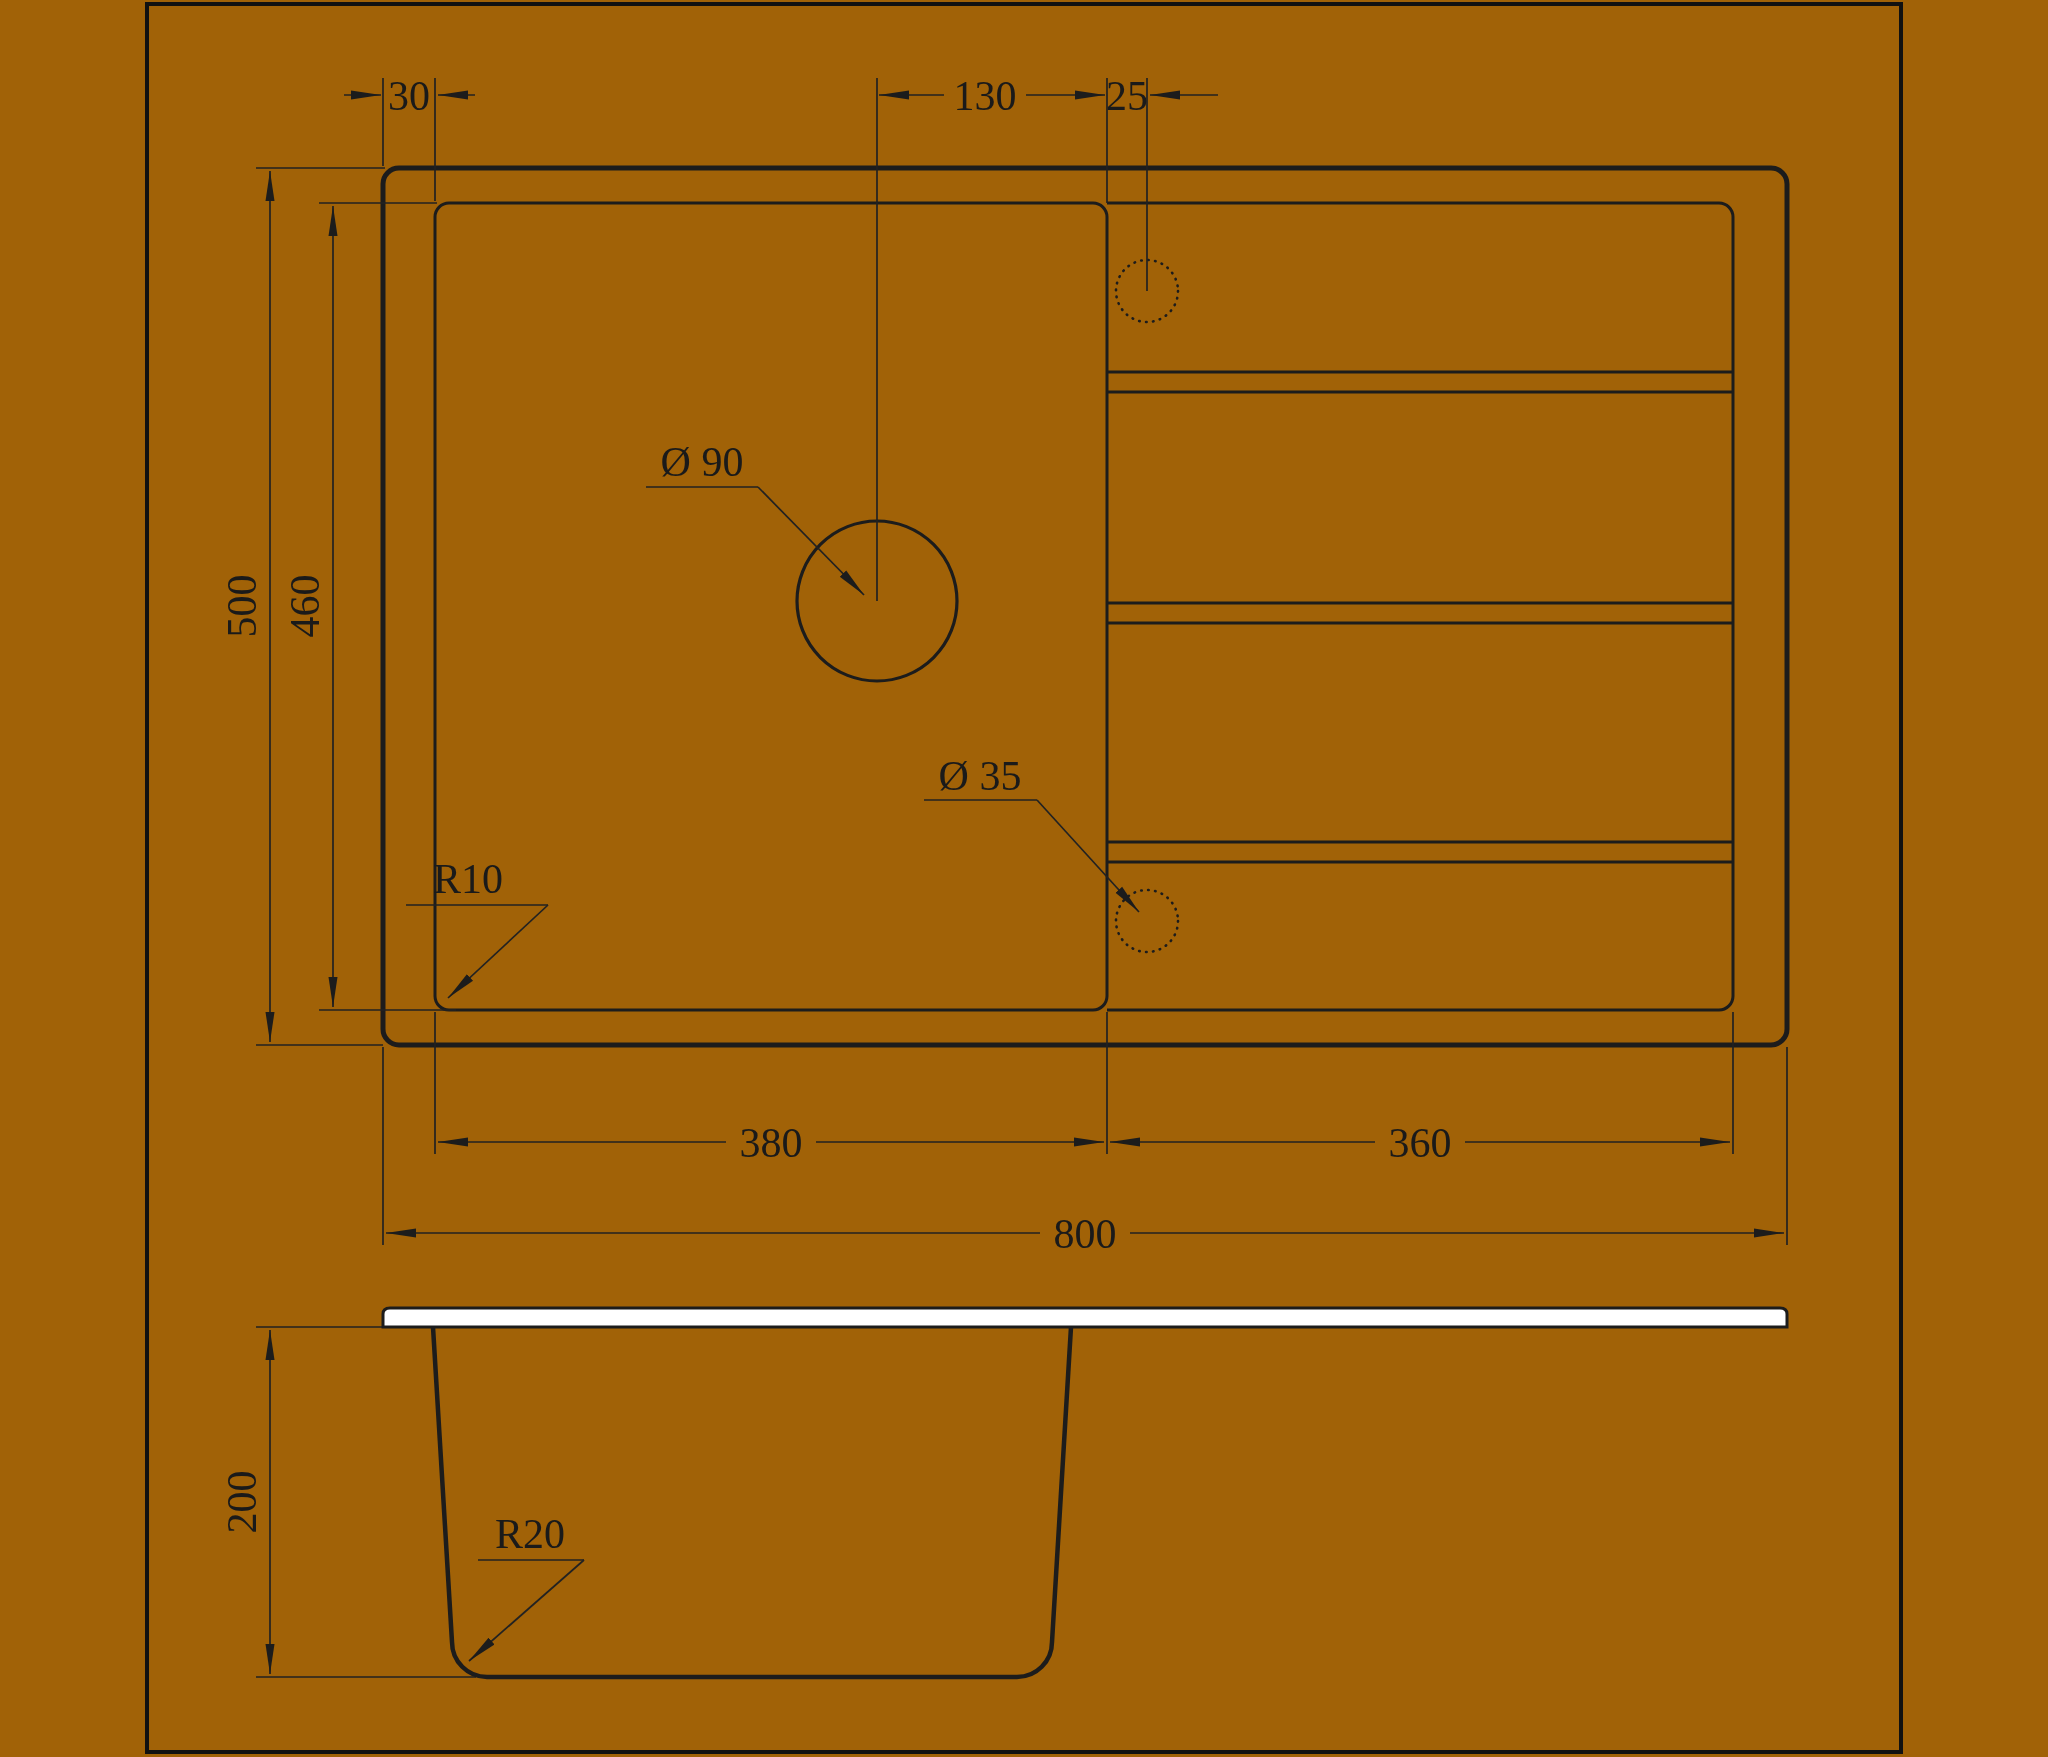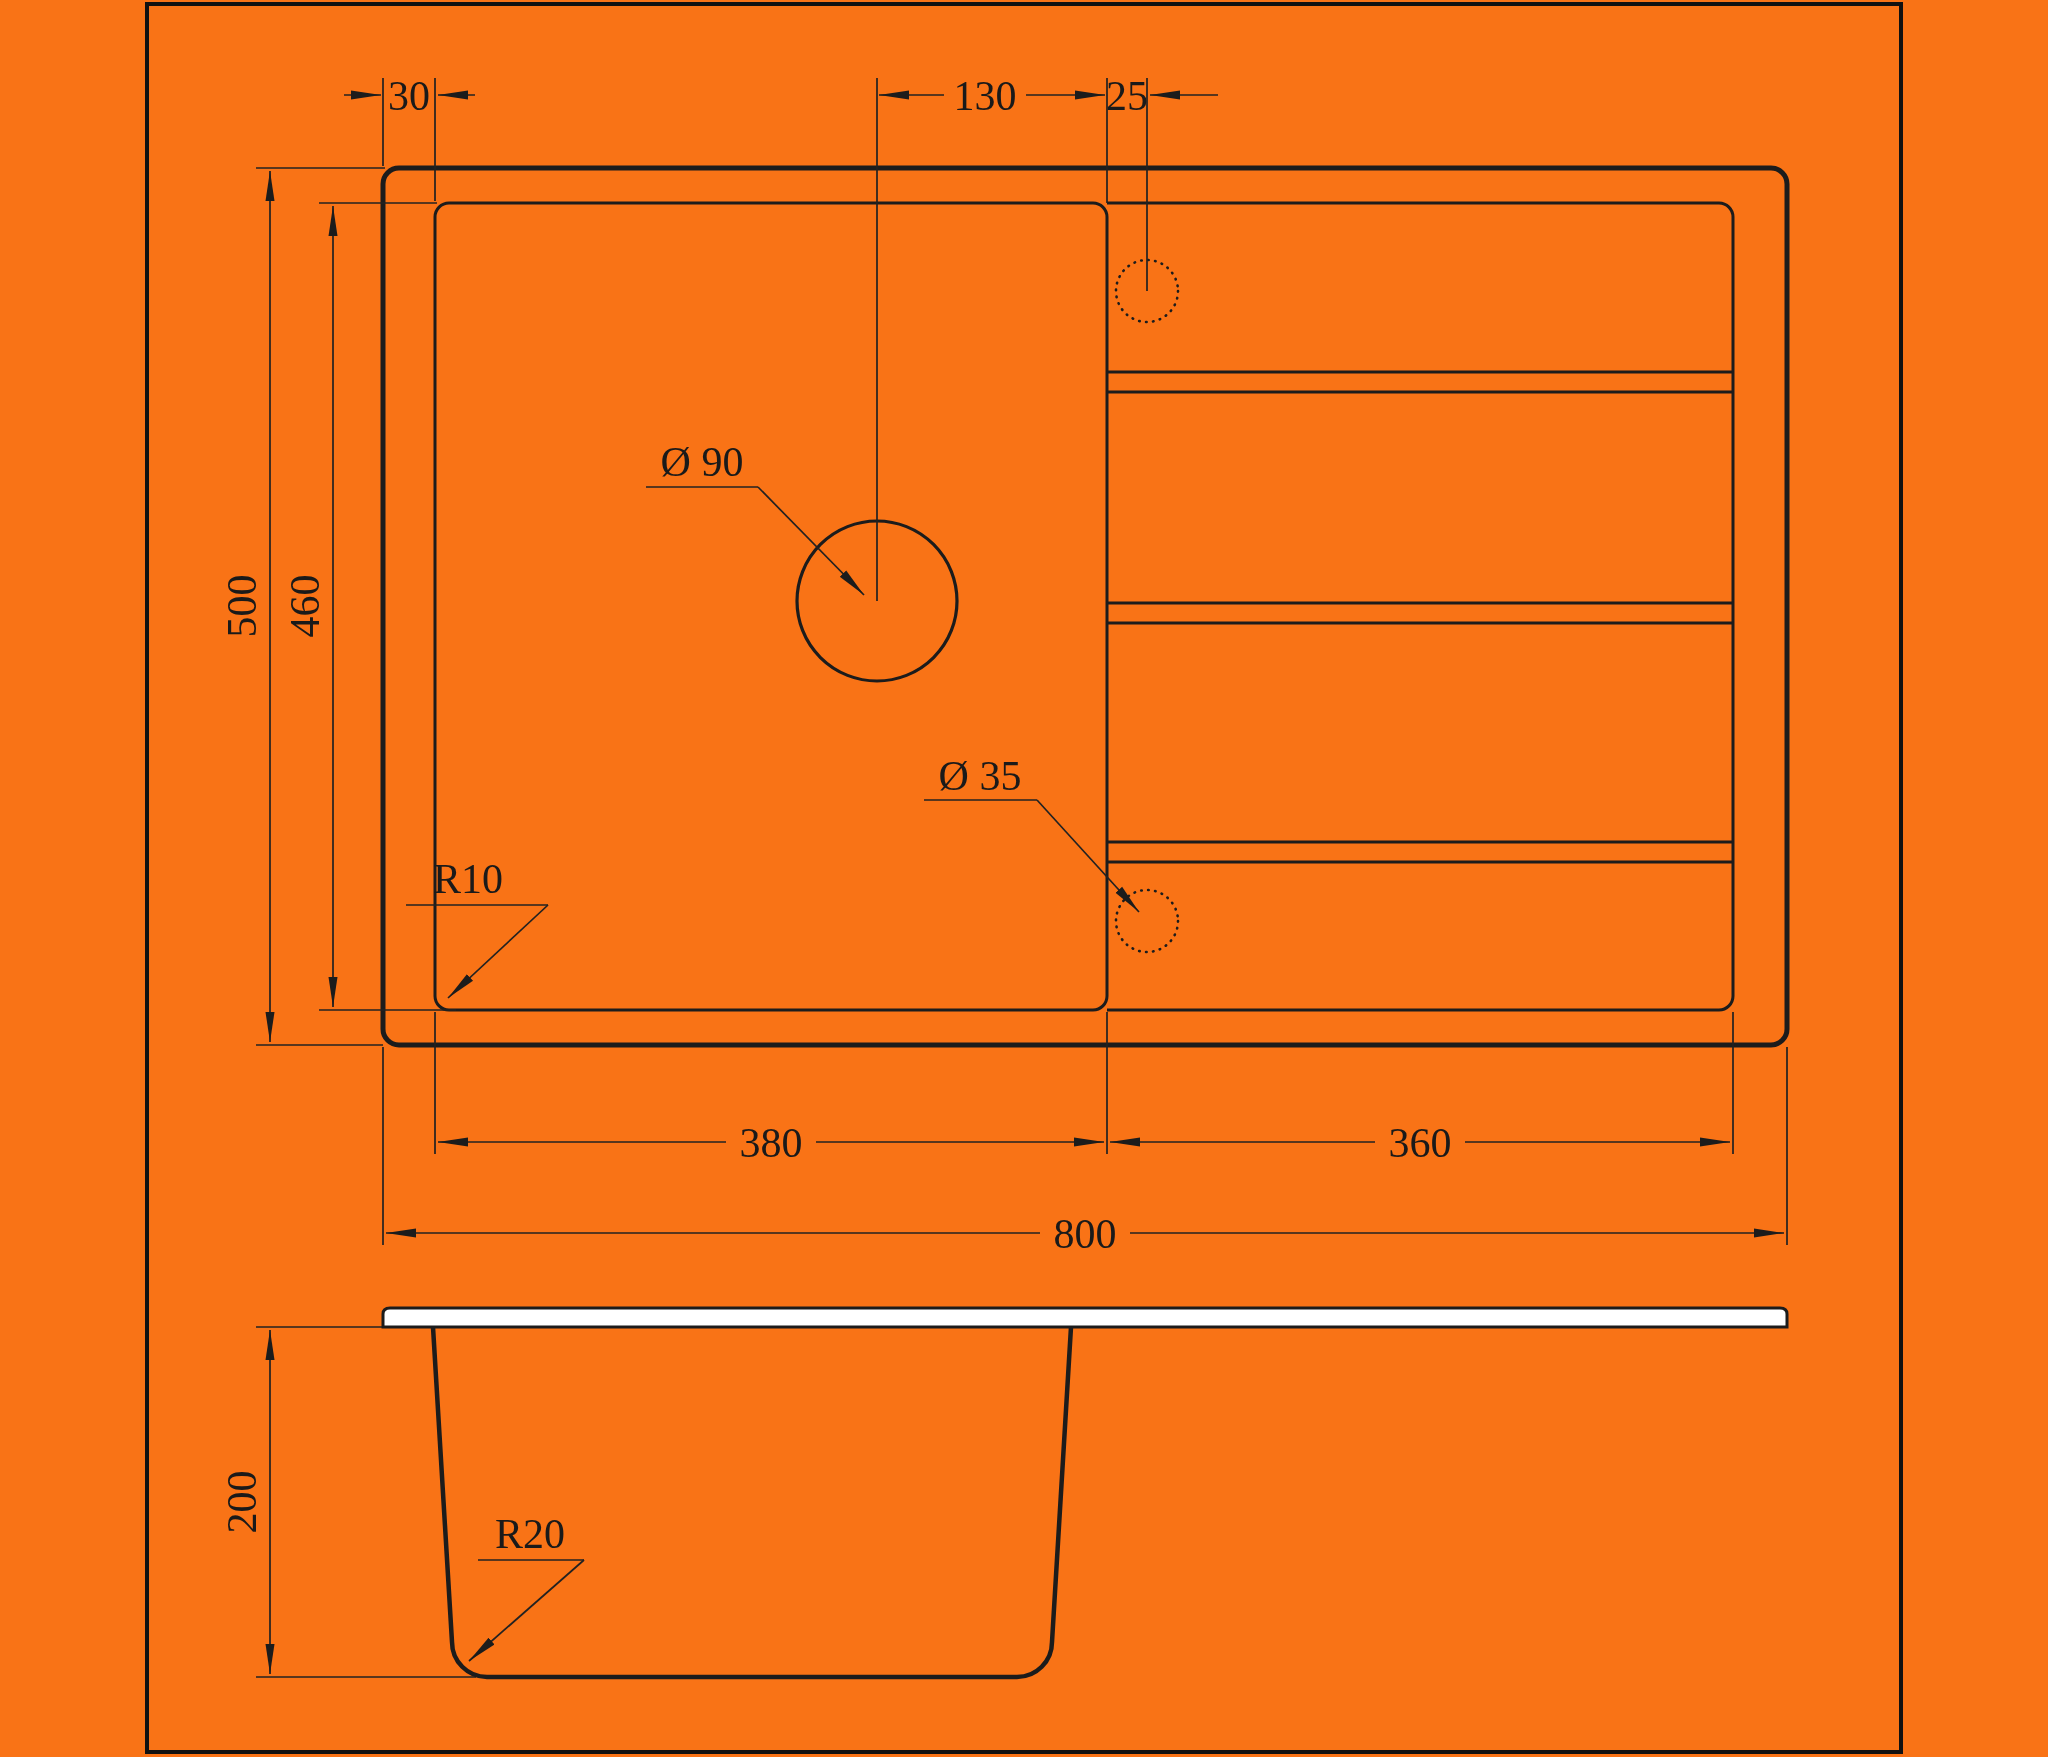--- a/index.html
+++ b/index.html
@@ -1,16 +1,16 @@
 <!DOCTYPE html>
 <html><head>
 <meta charset="utf-8">
 <style>
   html,body{margin:0;padding:0;background:#ffffff;}
-  .stage{position:relative;width:2048px;height:1757px;background:#f97316;overflow:hidden;}
+  .stage{position:relative;width:2048px;height:1757px;background:#a16207;overflow:hidden;}
   svg{display:block;}
   .thick{stroke:#1c1c1c;stroke-width:5;fill:none;stroke-linejoin:round;}
   .mid{stroke:#1c1c1c;stroke-width:3;fill:none;stroke-linejoin:round;}
   .mid2{stroke:#1c1c1c;stroke-width:3.2;fill:none;}
   .thin{stroke:#222222;stroke-width:1.7;fill:none;}
   .dotted{stroke:#1c1c1c;stroke-width:2.6;fill:none;stroke-dasharray:0.6 6.4;stroke-linecap:round;}
   .frame{stroke:#111111;stroke-width:4;fill:none;}
   .rim{stroke:#1c1c1c;stroke-width:3;fill:#ffffff;}
   .bowl-sec{stroke:#1c1c1c;stroke-width:4.5;fill:none;stroke-linejoin:round;}
   text{font-family:"Liberation Serif","DejaVu Serif",serif;font-size:42px;fill:#1a1a1a;}

